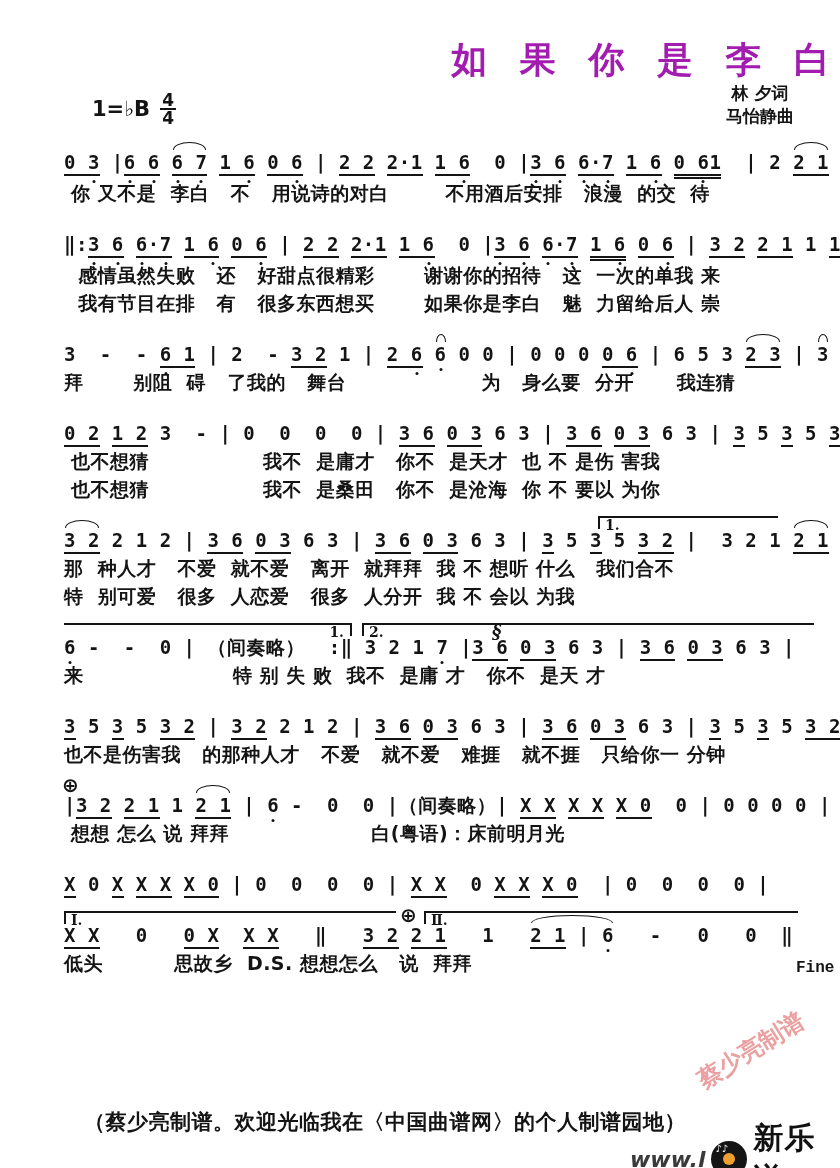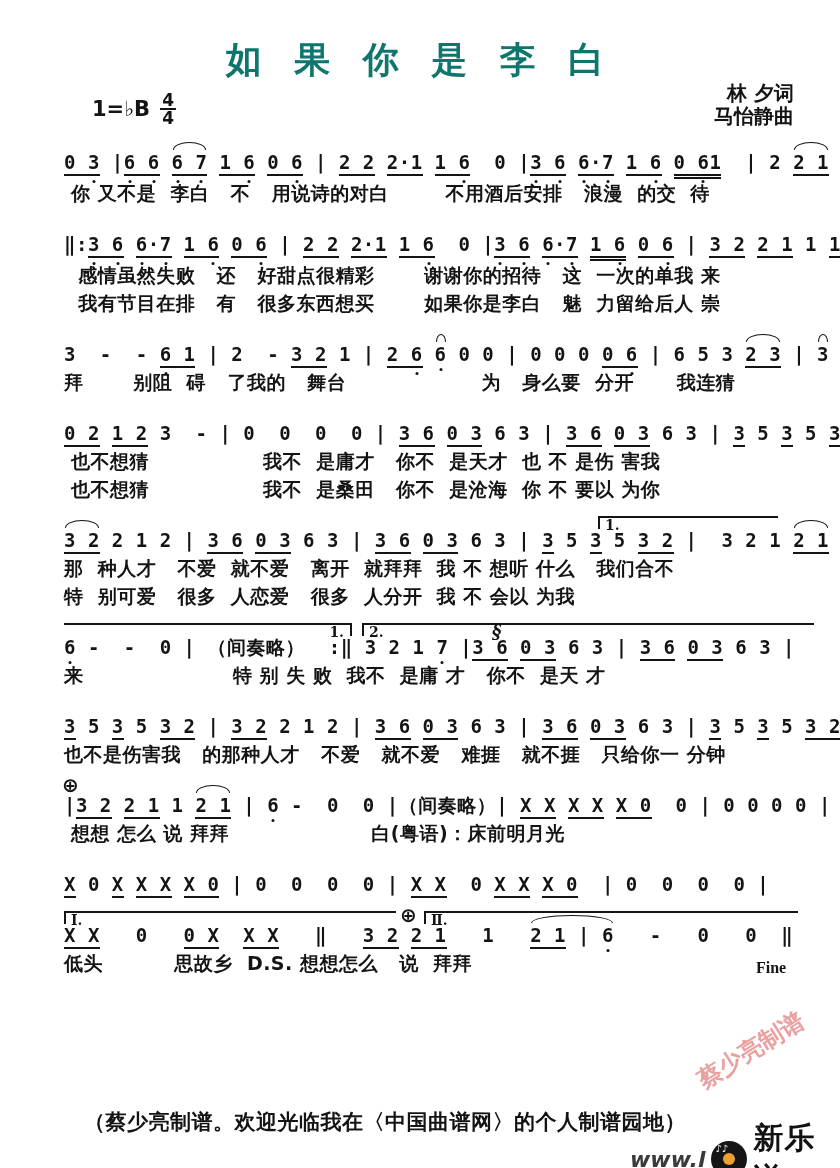--- a/index.html
+++ b/index.html
@@ -5,21 +5,21 @@
   html,body{margin:0;padding:0;background:#e8e8e8;}
   .page{position:relative;width:840px;height:1168px;margin:0 auto;background:#ffffff;overflow:hidden;
         font-family:"DejaVu Sans",sans-serif;color:#141414;}
   
   .song-title{position:absolute;top:36px;left:0;width:100%;text-align:center;
         font-size:36px;font-weight:bold;letter-spacing:10px;color:#9a1d13;}
   .keysig{position:absolute;top:92px;left:92px;font-size:21px;font-weight:bold;display:flex;align-items:center;gap:10px;}
   .frac{display:inline-flex;flex-direction:column;align-items:center;font-size:17px;line-height:16px;font-weight:bold;}
   .frac .den{border-top:2px solid #141414;padding:0 2px;}
   .frac .num{padding:0 2px;}
-  .credits{position:absolute;top:82px;right:46px;text-align:right;font-size:20px;font-weight:bold;line-height:23px;}
+  .credits{position:absolute;top:82px;right:46px;text-align:center;font-size:17px;font-weight:bold;line-height:23px;}
   
   #systems{position:absolute;top:136px;left:0;width:796px;}
   .system{position:relative;margin-bottom:11px;}
   .notes{margin-left:64px;padding-top:14px;white-space:pre;
          font-family:"DejaVu Sans Mono",monospace;font-weight:bold;font-size:19px;
          letter-spacing:0.5px;line-height:24px;}
   .n{display:inline-block;position:relative;white-space:pre;}
   .u{border-bottom:2px solid #141414;}
   .uu{border-bottom:5px double #141414;}
   .ld::after{content:'';position:absolute;left:50%;transform:translateX(-50%);bottom:-5px;
@@ -33,38 +33,38 @@
   
   .ov{position:absolute;font-weight:bold;}
   .volta{top:2px;height:11px;border-top:2px solid #141414;font-size:14px;
          font-family:"DejaVu Serif",serif;}
   .volta.open{border-left:2px solid #141414;}
   .volta.close{border-right:2px solid #141414;}
   .volta .vl{position:absolute;top:-1px;left:5px;}
   .volta.close .vl{left:auto;right:6px;}
   .coda{top:-6px;font-size:20px;}
   .segno{top:0px;font-size:18px;font-family:"DejaVu Serif",serif;font-style:italic;}
-  .fine{bottom:0px;font-size:16px;font-family:Liberation Serif, serif;}
+  .fine{bottom:0px;font-size:16px;font-family:Liberation Mono, monospace;margin-left:40px;}
   
   .footer-note{position:absolute;left:84px;top:1108px;font-size:21px;font-weight:bold;letter-spacing:0.5px;}
   .watermark{position:absolute;left:700px;top:1066px;color:#eaa0a0;font-size:24px;font-weight:bold;
              transform:rotate(-32deg);transform-origin:left center;white-space:nowrap;}
   .logo{position:absolute;left:630px;top:1118px;display:flex;align-items:center;gap:6px;}
   .logo .url{font-style:italic;font-weight:bold;font-size:22px;color:#3a3a3a;}
   .disc{width:36px;height:36px;border-radius:50%;background:#151515;position:relative;flex:0 0 auto;}
   .disc::after{content:'';position:absolute;left:50%;top:50%;width:12px;height:12px;margin:-6px 0 0 -6px;
                border-radius:50%;background:#f0a030;}
   .disc .gl{position:absolute;left:4px;top:2px;color:#ffffff;font-size:10px;}
   .logo .site{font-size:30px;font-weight:bold;color:#111111;letter-spacing:1px;}
 </style>
 </head>
 <body>
 
 <div class="page">
-  <div class="song-title" style="color: #0f766e;">如 果 你 是 李 白</div>
+  <div class="song-title" style="color: #a21caf; text-align: right;">如 果 你 是 李 白</div>
 
   <div class="keysig">
     <span>1=♭B</span>
     <span class="frac">
       <span class="num">4</span>
       <span class="den">4</span>
     </span>
   </div>
 
   <div class="credits">

